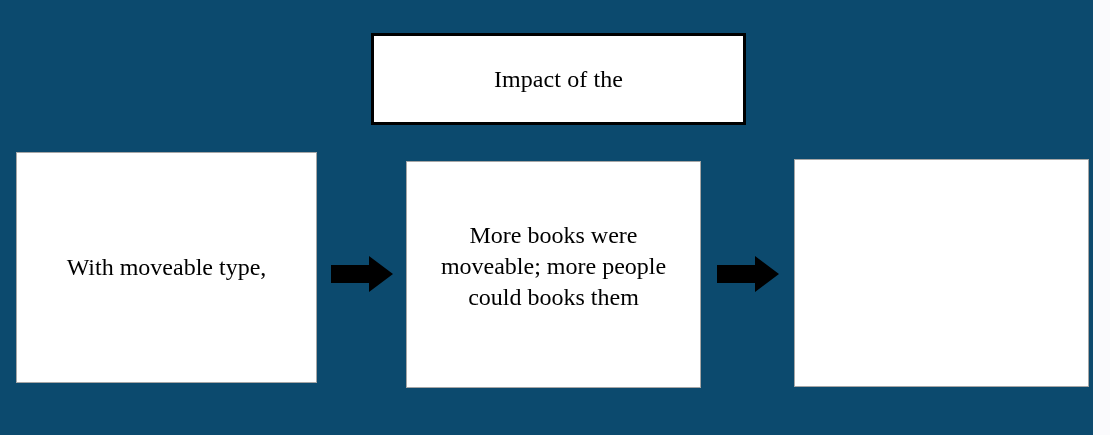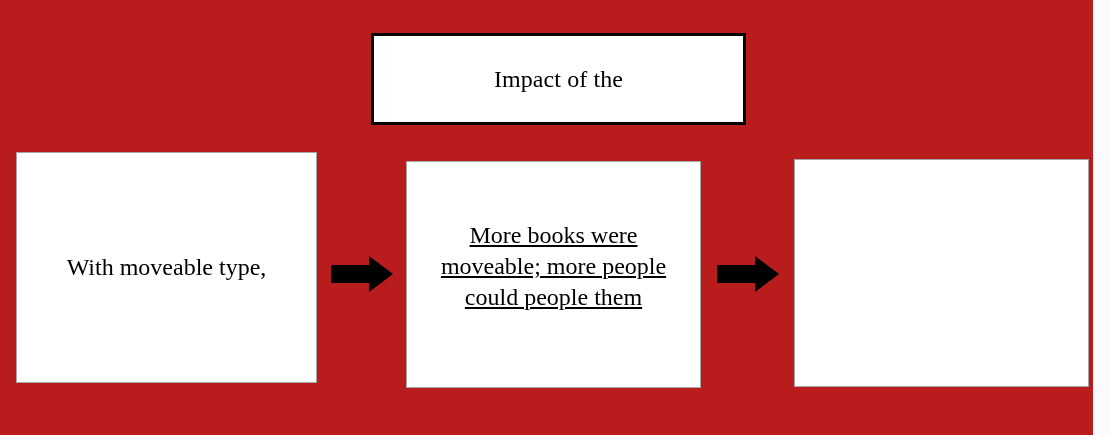--- a/index.html
+++ b/index.html
@@ -12,21 +12,21 @@
     font-family: "Liberation Serif", "DejaVu Serif", serif;
     color: #000000;
     -webkit-font-smoothing: antialiased;
   }
 
   #canvas {
     position: relative;
     width: 1110px;
     height: 435px;
     overflow: hidden;
-    background: #b91c1c;
+    background: #0c4a6e;
   }
 
   
   .page-edge {
     position: absolute;
     top: 0;
     right: 0;
     width: 17px;
     height: 435px;
     background: #fbfbfd;
@@ -70,21 +70,21 @@
     line-height: 31px;
     text-align: center;
     padding: 0 10px;
   }
   .flow-box .box-text .tline {
     display: block;
     white-space: nowrap;
   }
 
   #box-1 { left: 16px;  top: 152px; width: 301px; height: 231px; }
-  #box-2 { left: 406px; top: 161px; width: 295px; height: 227px; text-decoration: underline; }
+  #box-2 { left: 406px; top: 161px; width: 295px; height: 227px; }
   #box-3 { left: 794px; top: 159px; width: 295px; height: 228px; }
 
   
   #box-1 .box-text { transform: translateY(0px); }
   #box-2 .box-text { transform: translateY(-8px); }
 
   
   .arrow {
     position: absolute;
     display: block;
@@ -110,21 +110,21 @@
   </div>
 
   <svg class="arrow" id="arrow-1" viewBox="0 0 62 36" aria-hidden="true">
     <polygon points="0,9 38,9 38,0 62,18 38,36 38,27 0,27" fill="#000000"></polygon>
   </svg>
 
   <div class="flow-box" id="box-2">
     <div class="box-text">
       <span class="tline">More books were</span>
       <span class="tline">moveable; more people</span>
-      <span class="tline">could people them</span>
+      <span class="tline">could books them</span>
     </div>
   </div>
 
   <svg class="arrow" id="arrow-2" viewBox="0 0 62 36" aria-hidden="true">
     <polygon points="0,9 38,9 38,0 62,18 38,36 38,27 0,27" fill="#000000"></polygon>
   </svg>
 
   <div class="flow-box" id="box-3">
     <div class="box-text"></div>
   </div>

